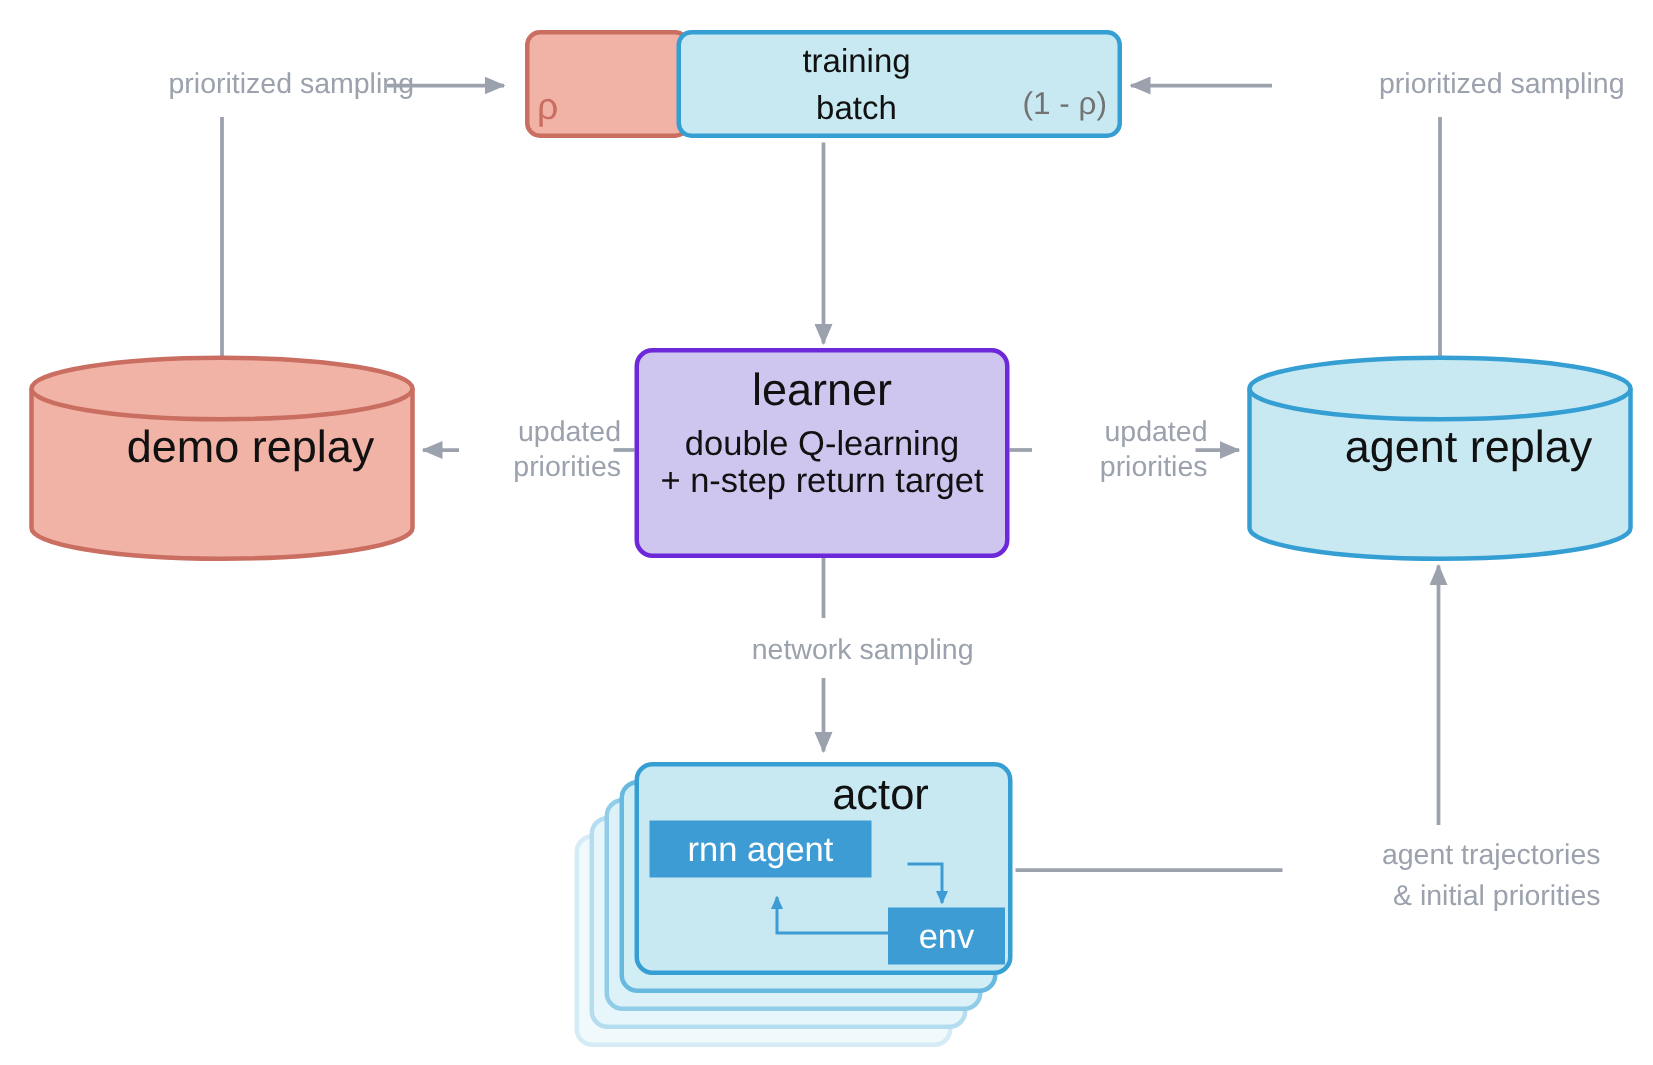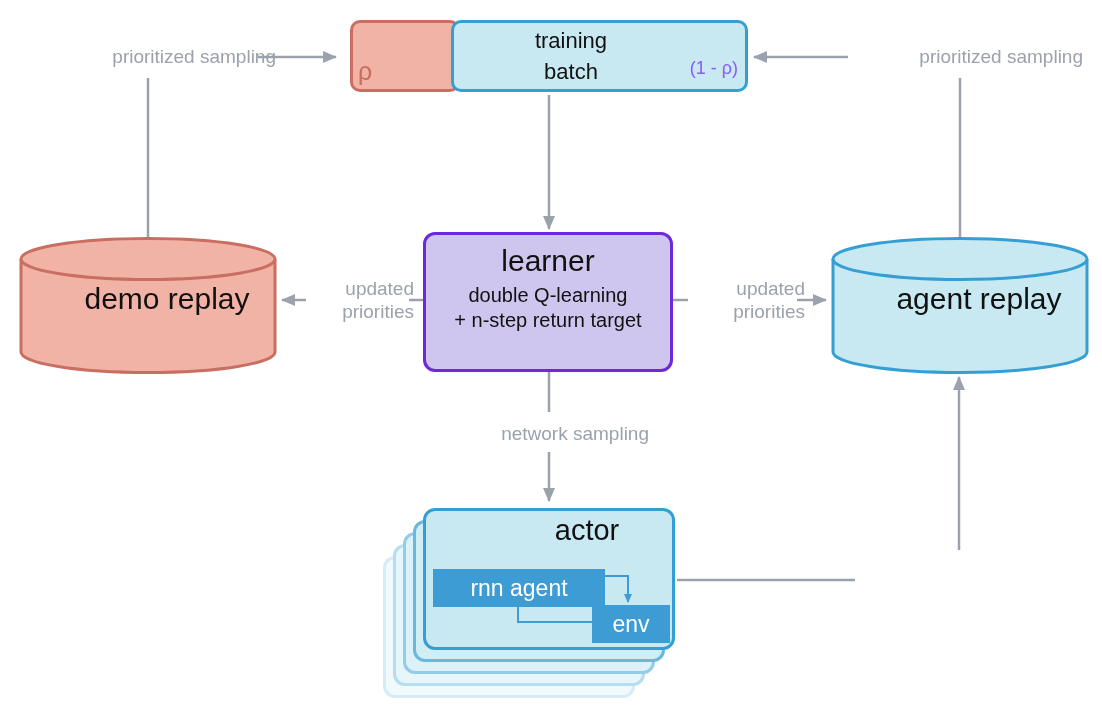--- a/index.html
+++ b/index.html
@@ -29,31 +29,31 @@
   .rho-label {
     left: 358px; top: 57px; width: 40px;
     font-size: 25px; color: #C96E60; z-index: 3;
   }
   .tb-label {
     left: 350px; top: 25px; width: 398px; text-align: center;
     font-size: 22px; line-height: 31px; white-space: pre-line; z-index: 3; padding-left: 44px;
   }
   .omr-label {
     left: 598px; top: 58px; width: 140px; text-align: right;
-    font-size: 18px; color: #8b5cf6; z-index: 3;
+    font-size: 21px; color: #737373; z-index: 3;
   }
 
   
   .learner-box {
     left: 423px; top: 232px; width: 250px; height: 140px;
     background: #CEC6EE; border: 3px solid #6d28d9; border-radius: 12px;
     text-align: center;
   }
   .learner-title { margin-top: 9px; font-size: 30px; }
-  .learner-sub { margin-top: 5px; font-size: 20px; line-height: 24.5px; white-space: pre-line; }
+  .learner-sub { margin-top: 5px; font-size: 23px; line-height: 24.5px; white-space: pre-line; }
 
   
   .cyl-label {
     top: 282px; width: 296px; text-align: center;
     font-size: 30px; z-index: 3;
   }
   .cyl-label.demo  { left: 19px;  }
   .cyl-label.agent { left: 831px; }
 
   
@@ -68,21 +68,21 @@
   .card-5 { left: 383px; top: 556px; background: #F0FAFC; border-color: rgba(53,159,212,0.14); }
   .actor-title {
     left: 423px; top: 514px; width: 252px; text-align: center;
     font-size: 29px; z-index: 3; margin-left: 38px;
   }
   .inner-box {
     background: #3E9CD4; color: #ffffff; z-index: 3;
     display: flex; align-items: center; justify-content: center;
     font-size: 23px;
   }
-  .rnn-box { left: 433px; top: 569px; width: 172px; height: 38px; }
+  .rnn-box { left: 433px; top: 547px; width: 148px; height: 38px; }
   .env-box { left: 592px; top: 605px; width: 78px; height: 38px; }
 
   
   .edge-label {
     color: #9BA2AD; font-size: 19px; text-align: right;
     white-space: pre-line; z-index: 4;
   }
   .ps-left  { left: 36px;  top: 46px; width: 240px; }
   .ps-right { left: 843px; top: 46px; width: 240px; }
   .up-left  { left: 290px; top: 277px; width: 124px; line-height: 23px; }
@@ -162,14 +162,16 @@
     </g>
   </svg>
 
   <div class="abs edge-label ps-left">prioritized sampling</div>
   <div class="abs edge-label ps-right">prioritized sampling</div>
   <div class="abs edge-label up-left">updated
 priorities</div>
   <div class="abs edge-label up-right">updated
 priorities</div>
   <div class="abs edge-label nw-label">network sampling</div>
+  <div class="abs edge-label at-label">agent trajectories
+&amp; initial priorities</div>
 
 </div>
 
 </body></html>

